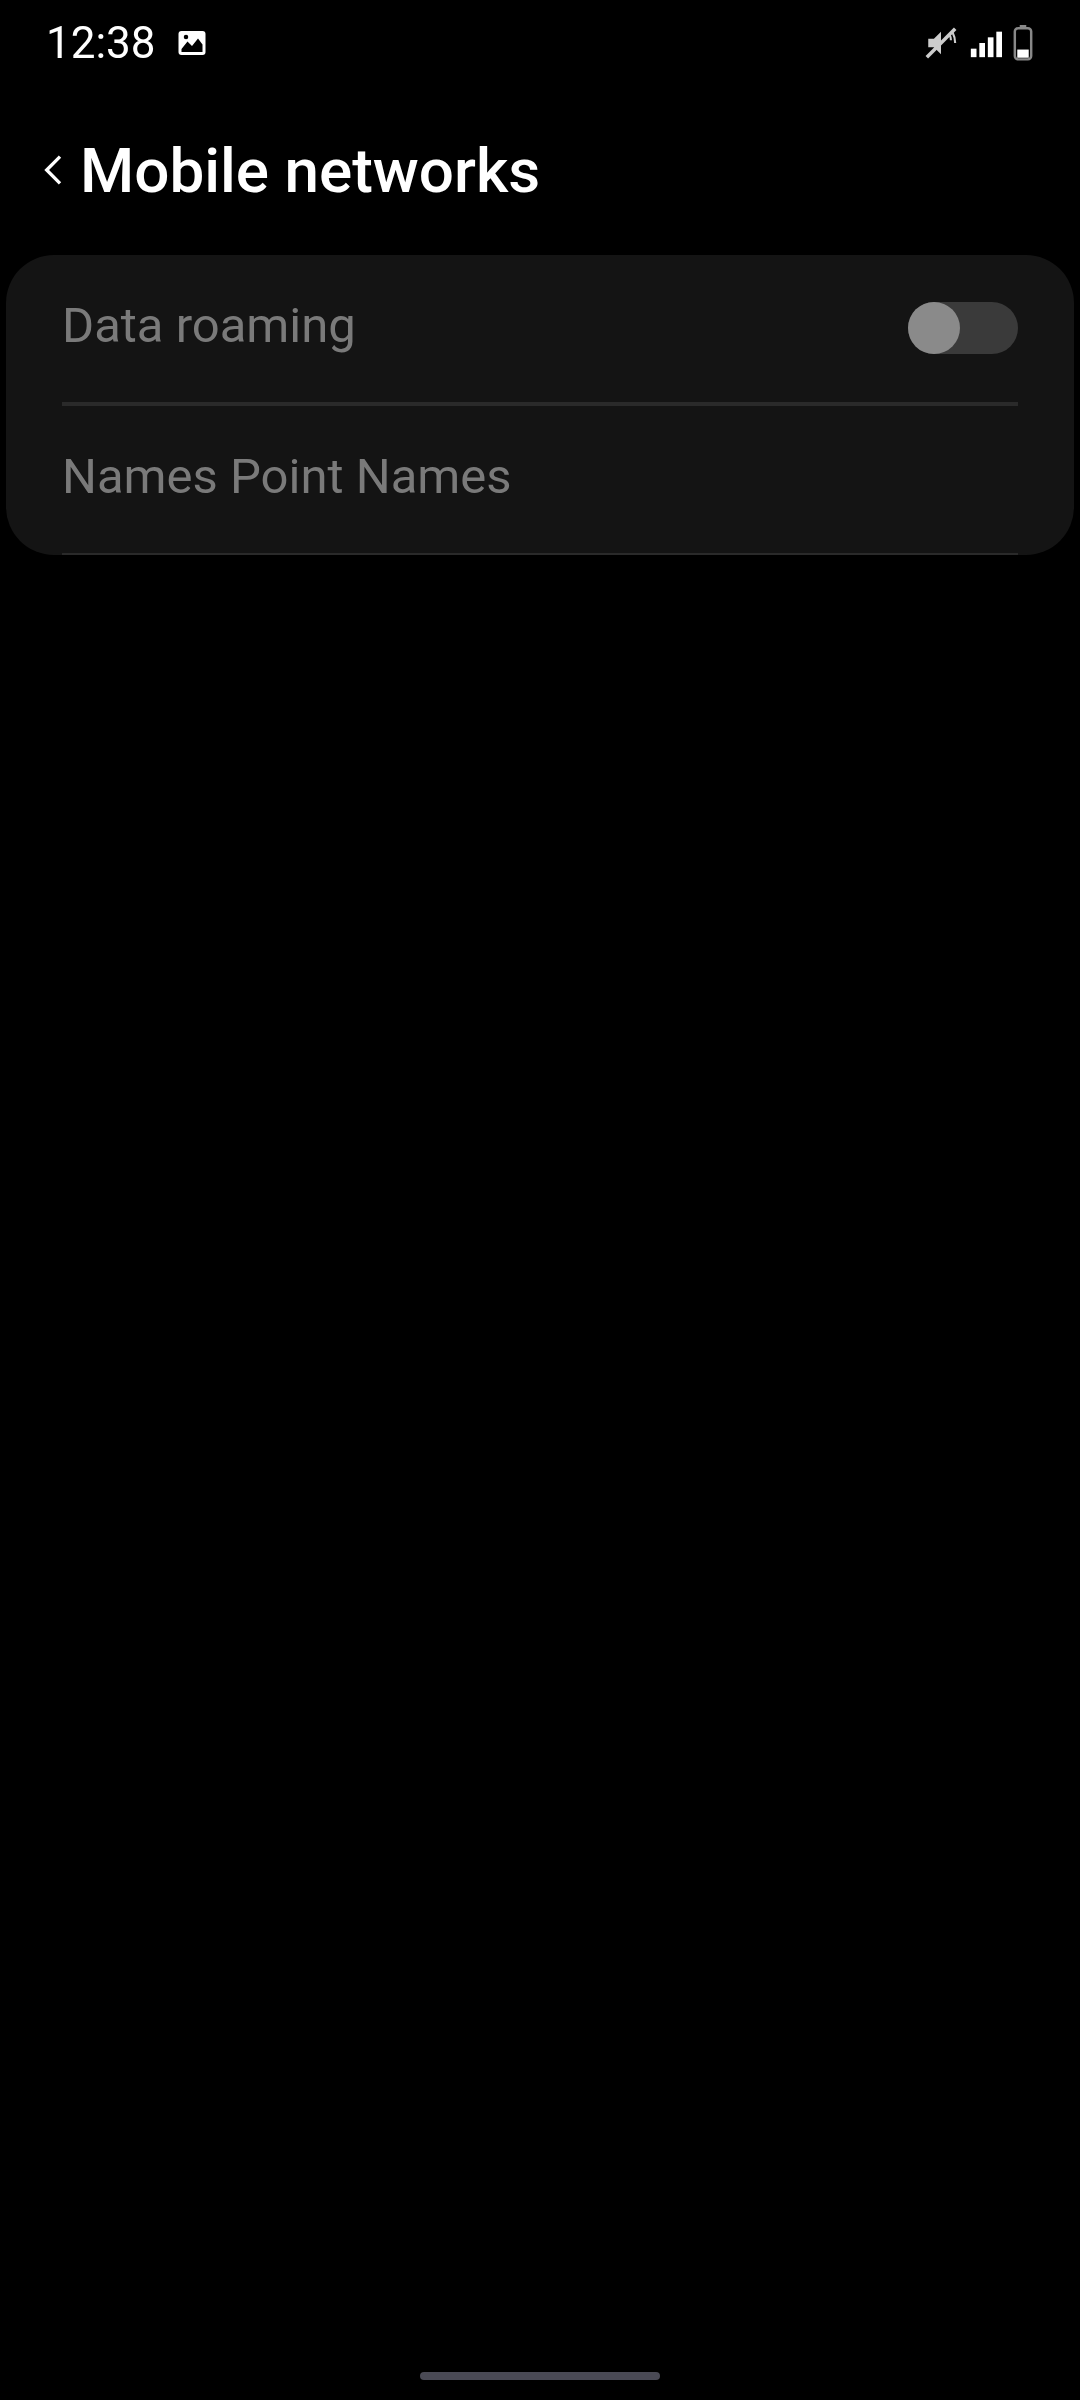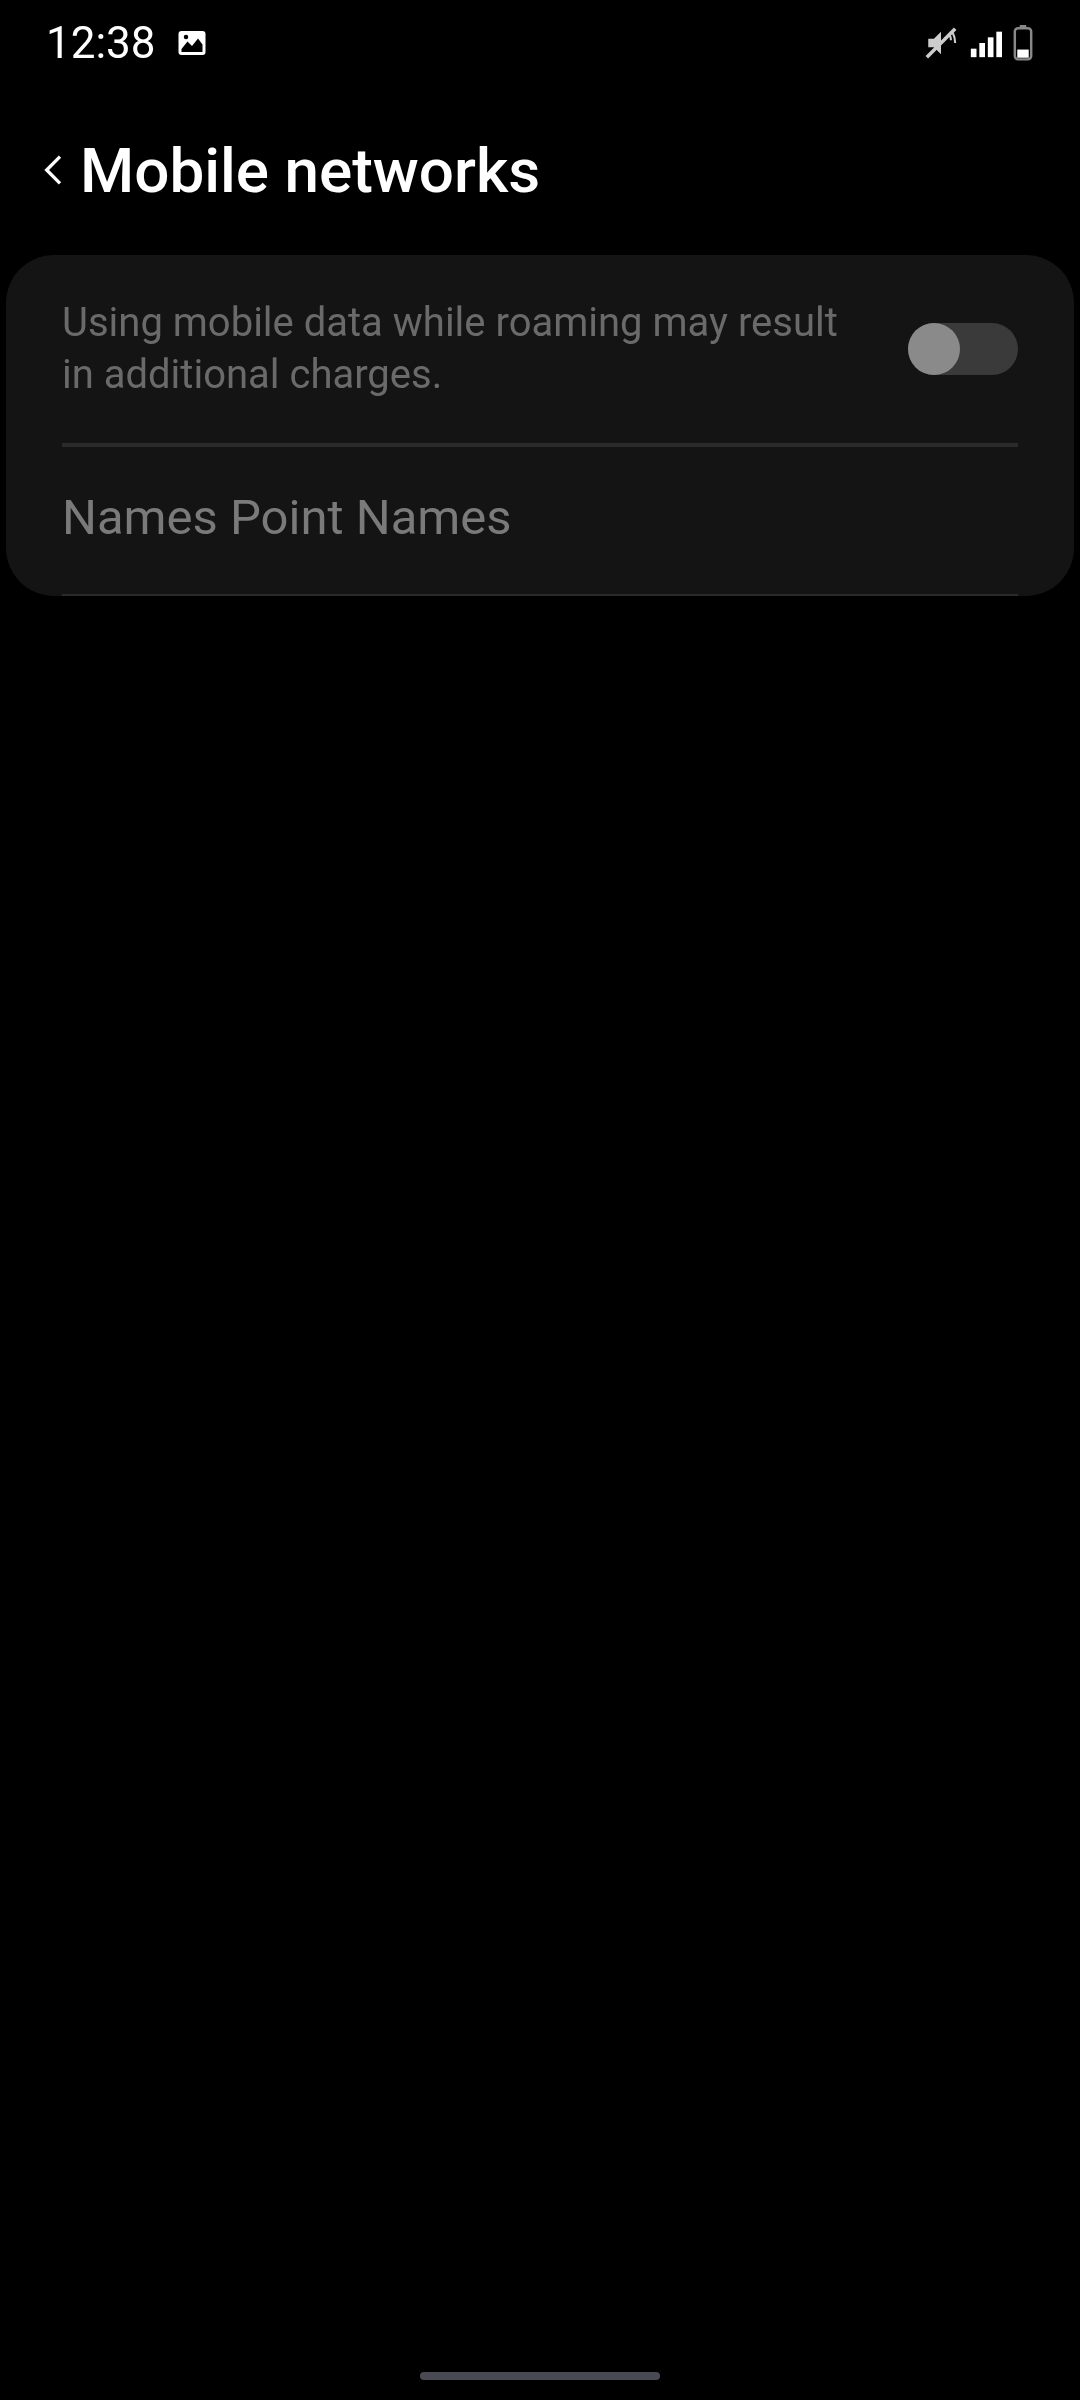--- a/index.html
+++ b/index.html
@@ -201,21 +201,21 @@
       <path d="M15 4 L7 12 L15 20"></path>
     </svg>
   </div>
   <h1 class="page-title">Mobile networks</h1>
 </div>
 
 <div class="settings-panel">
 
   <div class="setting-row">
     <div class="setting-text">
-      <div class="setting-subtitle disabled-subtitle">Using mobile data while roaming may result in additional charges.</div>
+      <div class="setting-title disabled-title">Data roaming</div>
     </div>
     <div class="toggle">
       <div class="toggle-knob"></div>
     </div>
   </div>
 
   <div class="divider"></div>
 
 
   <div class="divider"></div>

